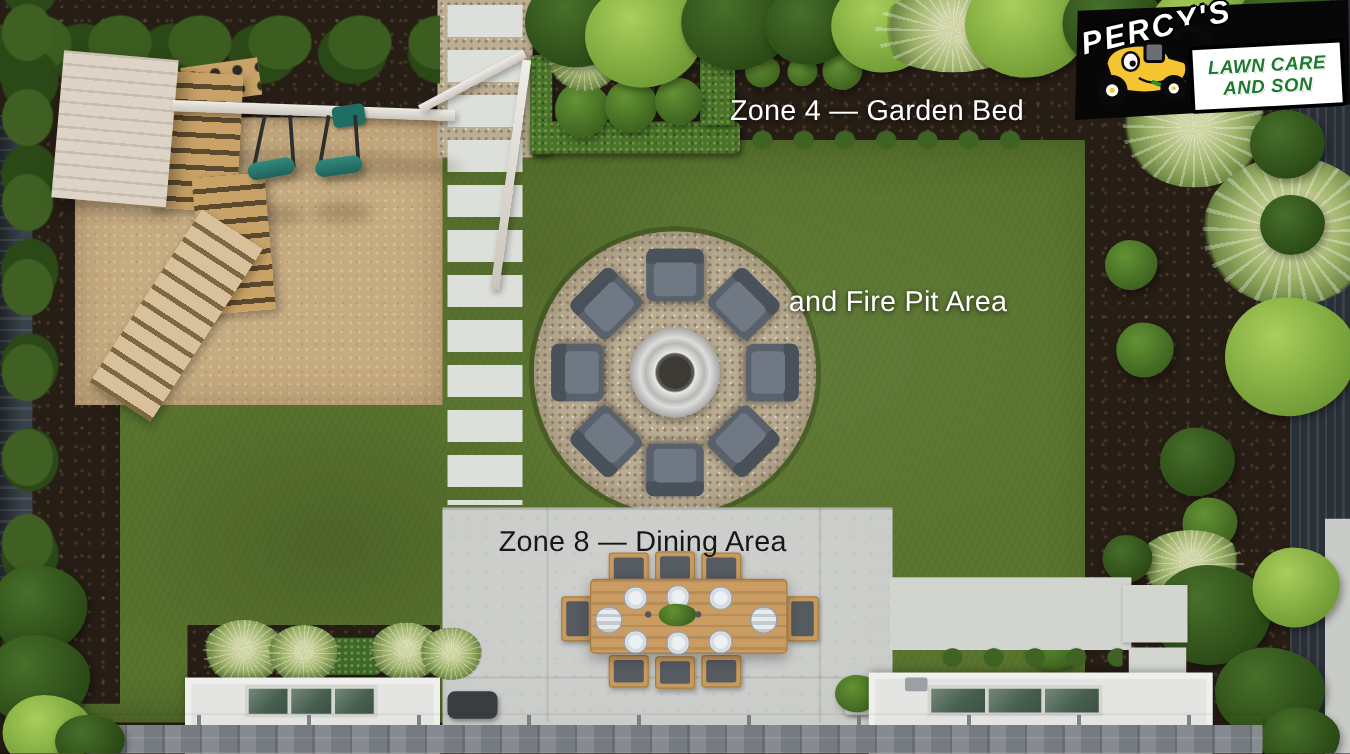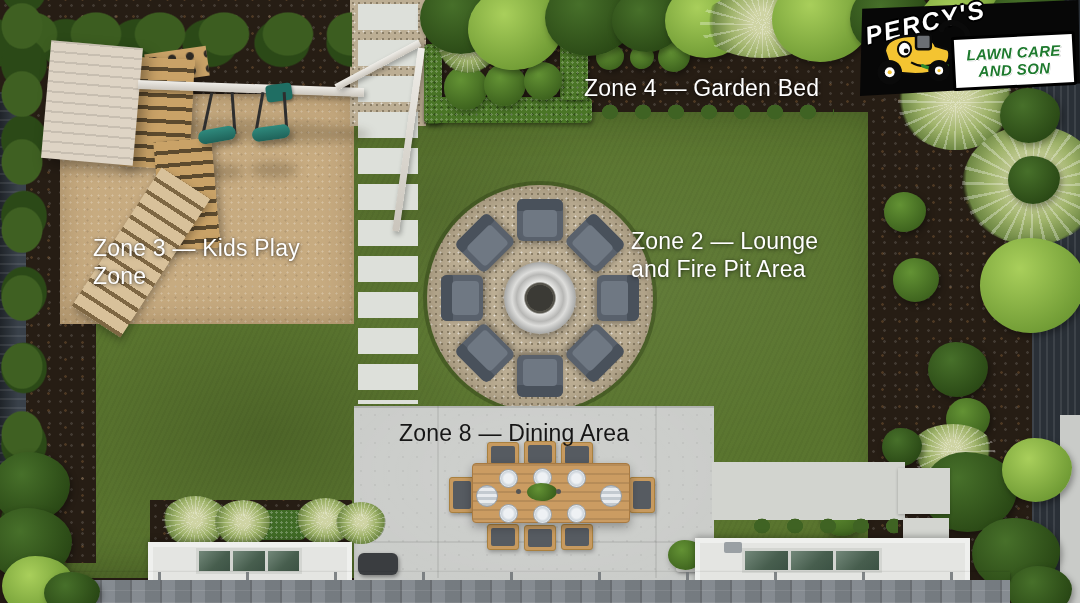--- a/index.html
+++ b/index.html
@@ -328,25 +328,21 @@
   <div class="abs rope" style="left:206px;top:92px;height:42px;transform:rotate(12deg);"></div>
   <div class="abs rope" style="left:232px;top:92px;height:42px;transform:rotate(-4deg);"></div>
   <div class="abs rope" style="left:258px;top:92px;height:40px;transform:rotate(10deg);"></div>
   <div class="abs rope" style="left:284px;top:92px;height:40px;transform:rotate(-4deg);"></div>
   <div class="abs swing" style="left:198px;top:128px;width:38px;height:14px;transform:rotate(-10deg);"></div>
   <div class="abs swing" style="left:252px;top:126px;width:38px;height:14px;transform:rotate(-8deg);"></div>
 
   <div class="abs zone-label zl-light" style="left:584px;top:74px;width:240px;">
     <span>Zone 4 — Garden Bed</span>
   </div>
-  <div class="abs zone-label zl-light" style="left:93px;top:234px;width:260px;">
-    <span>Zone 3 — Kids Play Zone</span>
-  </div>
   <div class="abs zone-label zl-light" style="left:631px;top:227px;width:220px;">
-    <span style="display:block;">Zone 2 — Lounge</span>
     <span style="display:block;">and Fire Pit Area</span>
   </div>
   <div class="abs zone-label zl-dark" style="left:399px;top:419px;width:280px;">
     <span>Zone 8 — Dining Area</span>
   </div>
 
   <div class="abs" style="left:860px;top:0;width:220px;height:100px;">
     <div class="abs logo-bg" style="left:0;top:0;width:220px;height:96px;"></div>
     <div class="abs logo-brand" style="left:4px;top:8px;transform:rotate(-13deg);">PERCY'S</div>
     <svg class="abs" viewBox="0 0 150 90" width="124" height="74" style="left:8px;top:18px;">

